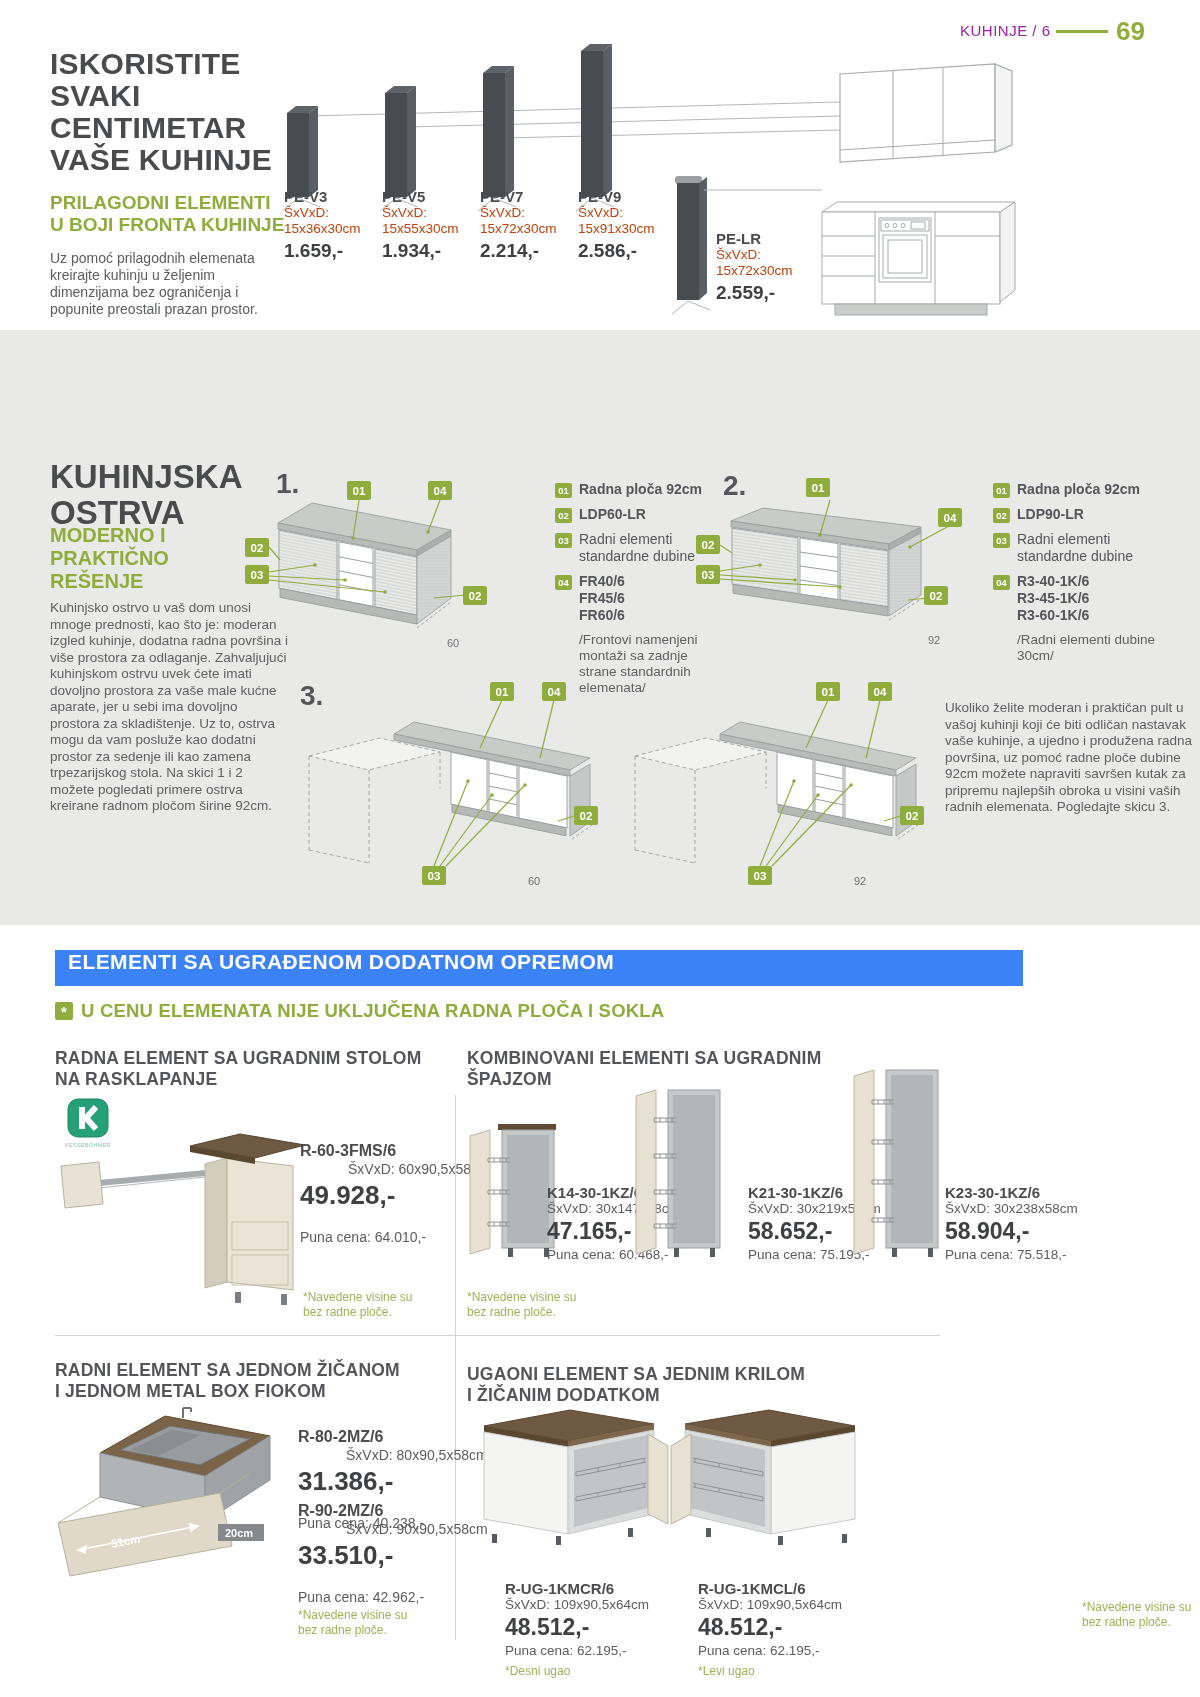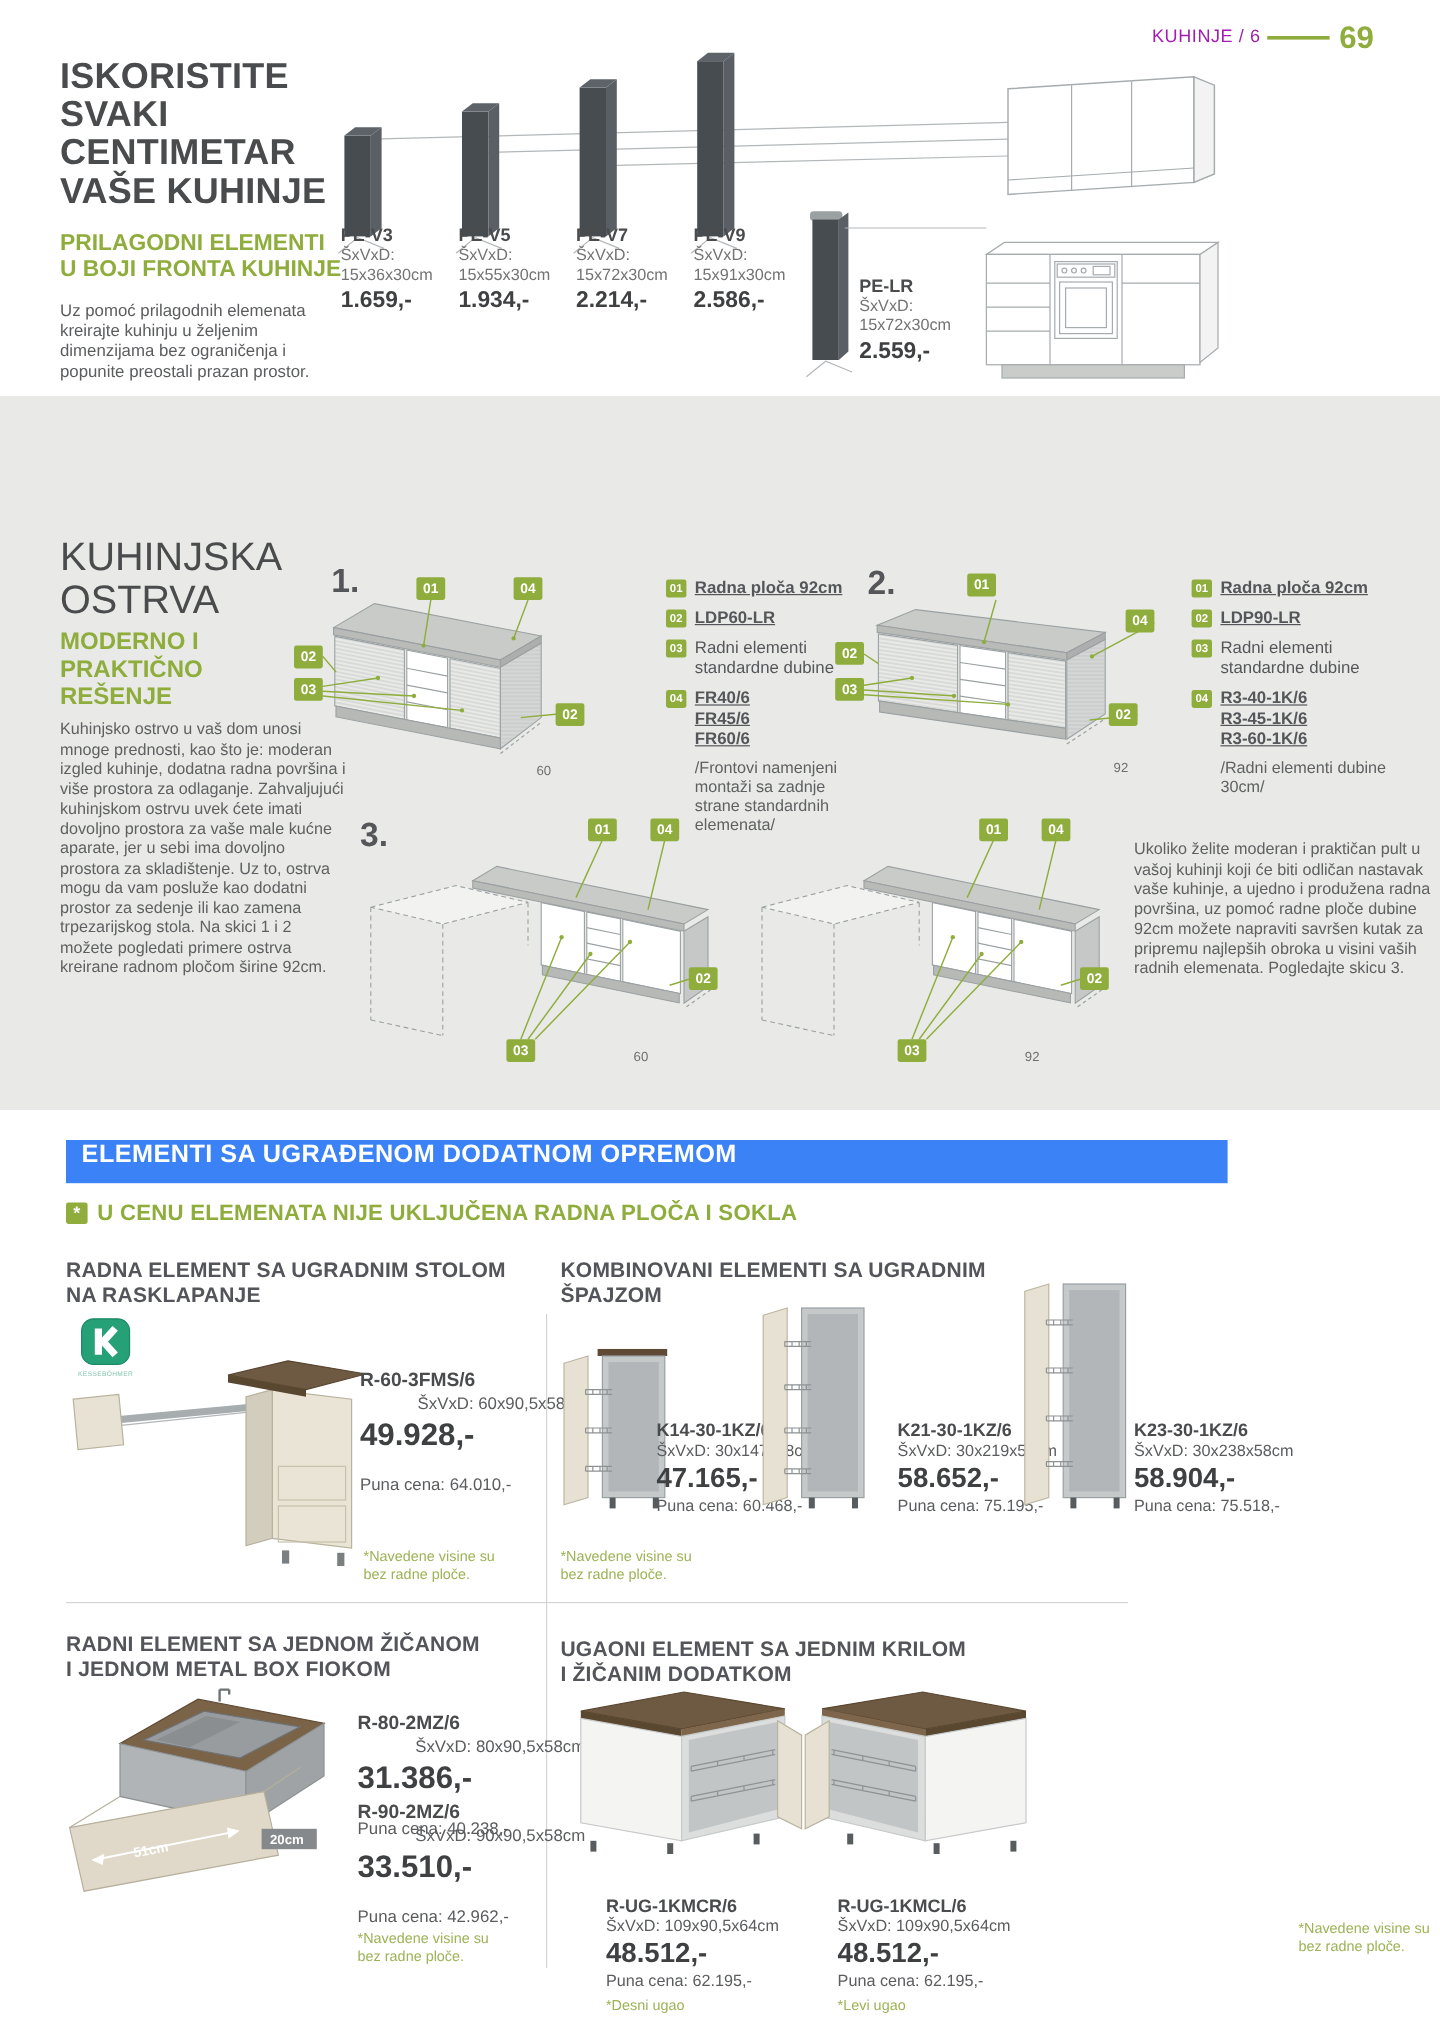--- a/index.html
+++ b/index.html
@@ -1,34 +1,34 @@
 <!DOCTYPE html>
 <html><head>
 <meta charset="utf-8">
 <style>
   html,body{margin:0;padding:0;}
   body{font-family:"Liberation Sans",sans-serif;background:#fff;}
   #page{position:relative;width:1200px;height:1697px;background:#ffffff;overflow:hidden;}
   .abs{position:absolute;}
   .pre{white-space:pre-line;}
-  .bold{font-weight:bold;text-decoration:underline;}
+  .bold{font-weight:bold;}
   
   .crumb{font-size:15px;color:#a21caf;letter-spacing:.5px;}
   .pageno{font-size:26px;font-weight:bold;color:#8fad3c;}
   .hline{width:52px;height:3px;background:#8fad3c;}
   
   .headline{font-size:30px;line-height:32px;font-weight:bold;color:#4a4b4d;letter-spacing:.2px;}
   .subhead{font-size:19px;line-height:22px;font-weight:bold;color:#8fad3c;}
   .para{font-size:14px;line-height:17px;color:#5b5c5e;}
   .pe-code{font-size:15px;font-weight:bold;color:#4a4b4d;}
-  .pe-dims{font-size:13.5px;line-height:16px;color:#737373;}
+  .pe-dims{font-size:13.5px;line-height:16px;color:#c2410c;}
   .pe-price{font-size:19px;font-weight:bold;color:#3f4042;margin-top:3px;}
   
   .graybg{background:#e9eae7;}
-  .is-title{font-size:33px;line-height:36px;font-weight:normal;color:#4a4b4d;}
+  .is-title{font-size:33px;line-height:36px;font-weight:bold;color:#4a4b4d;margin-top:13px;}
   .is-sub{font-size:20px;line-height:23px;font-weight:bold;color:#8fad3c;}
   .is-para{font-size:13.5px;line-height:16.5px;color:#5f6062;}
   .fig-no{font-size:28px;font-weight:bold;color:#55565a;}
   .chip{width:24px;height:19px;background:#8fad3c;color:#fff;font-size:11.5px;font-weight:bold;
         display:flex;align-items:center;justify-content:center;border-radius:2px;}
   .chip-s{width:17px;height:15px;background:#8fad3c;color:#fff;font-size:9.5px;font-weight:bold;
         display:flex;align-items:center;justify-content:center;border-radius:2px;flex:0 0 auto;margin-right:7px;margin-top:2px;}
   .lrow{display:flex;margin-bottom:8px;}
   .ltext{font-size:14px;line-height:17px;color:#55565a;}
   .lnote{font-size:13.5px;line-height:16px;color:#5f6062;margin-left:24px;width:135px;}

